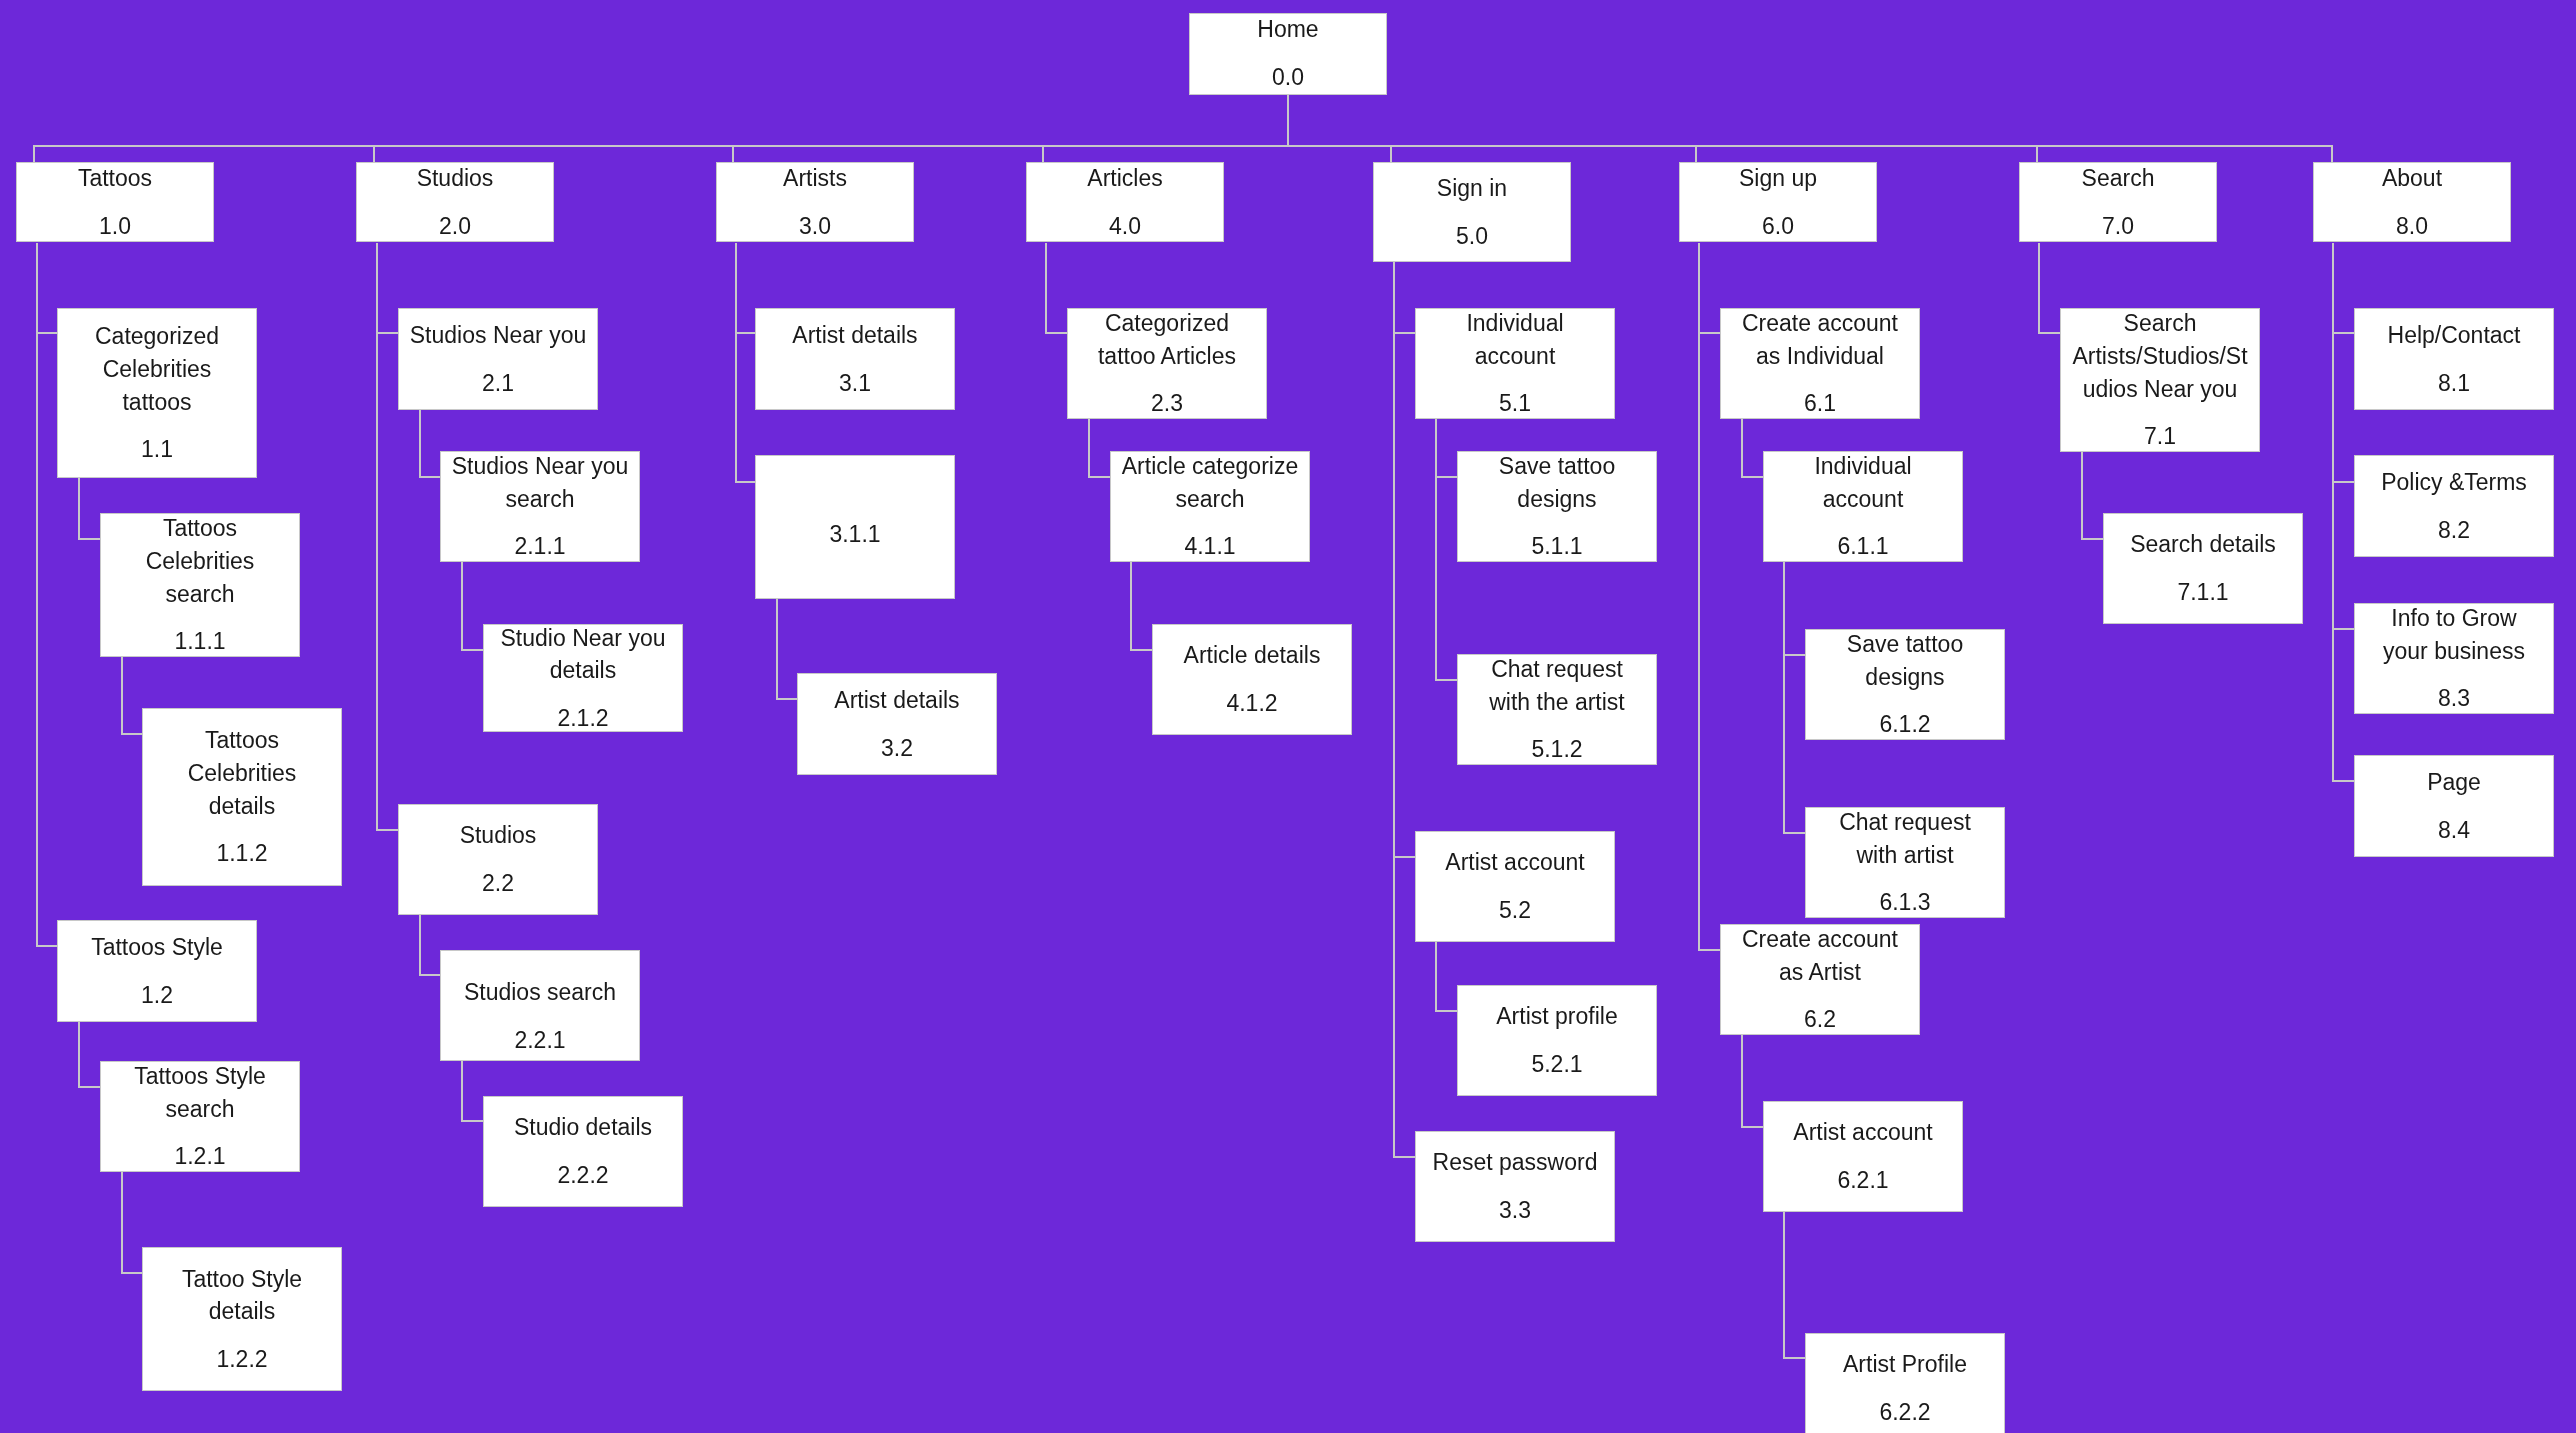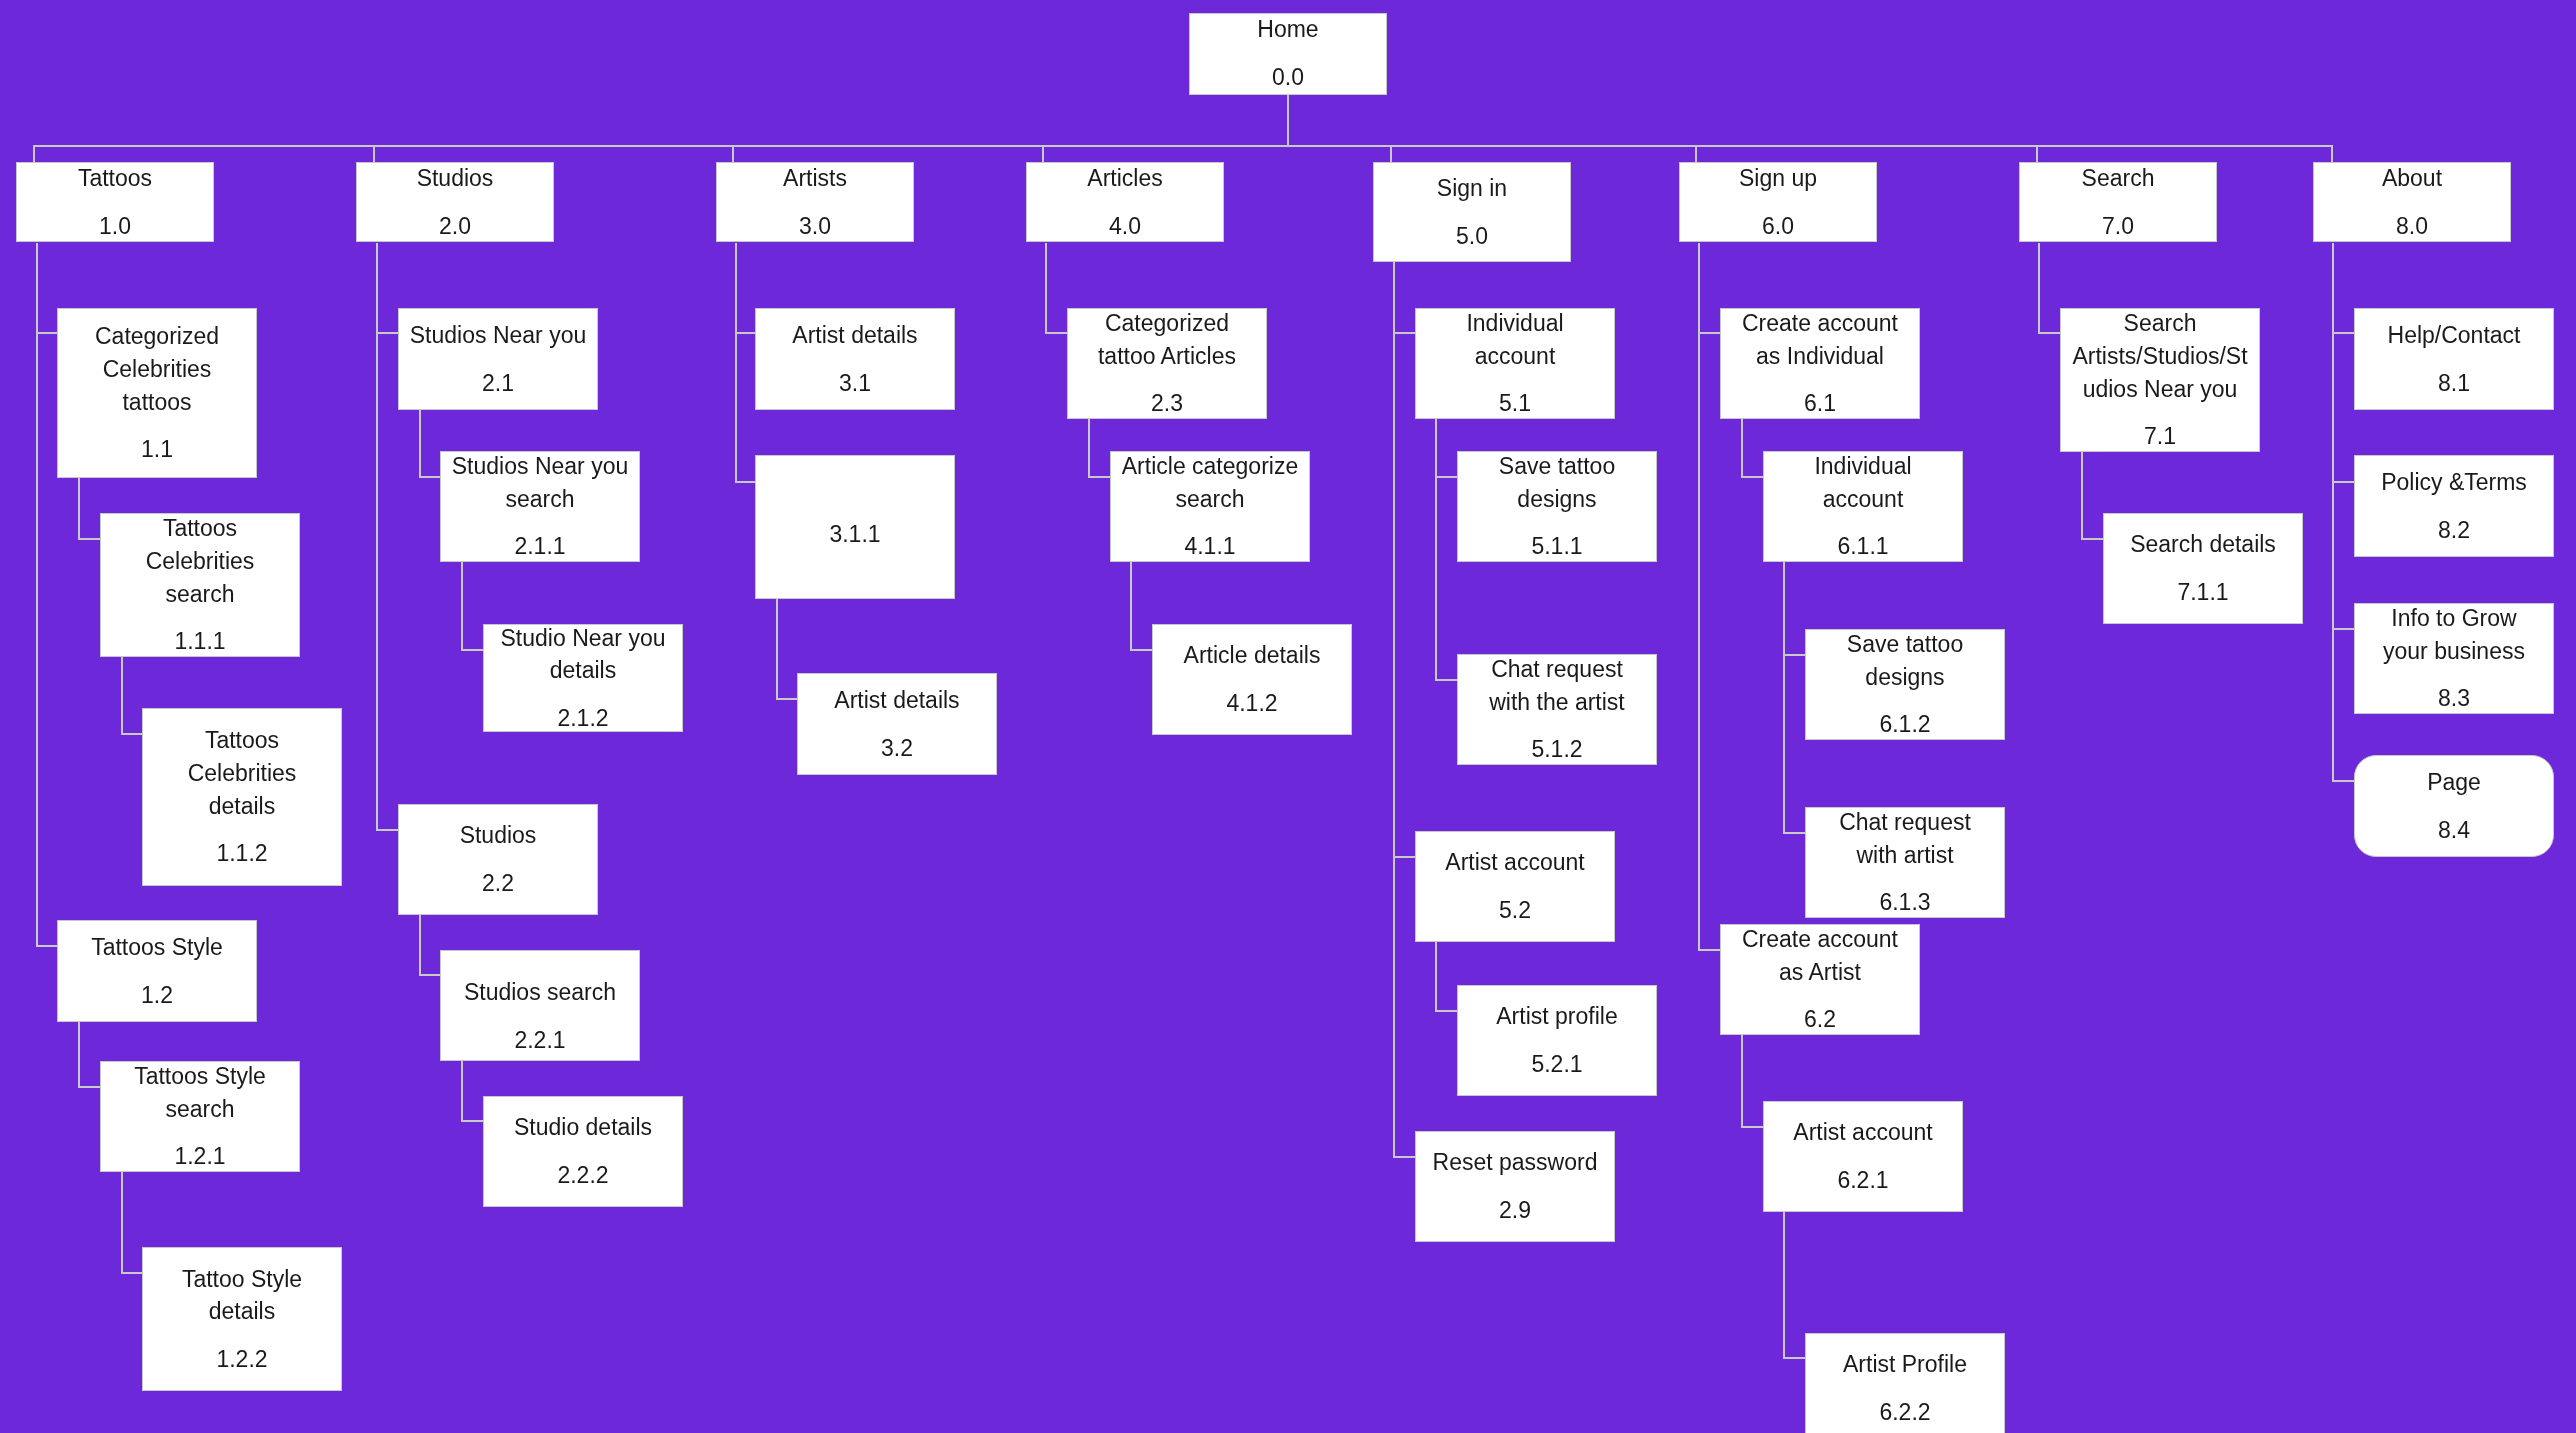--- a/index.html
+++ b/index.html
@@ -255,21 +255,21 @@
       <div class="node" style="left: 1415px; top: 831px; width: 200px; height: 111px; border-color: rgb(200, 200, 200); color: rgb(26, 26, 26);">
         <span class="label">Artist account</span>
         <span class="code">5.2</span>
       </div>
       <div class="node" style="left: 1457px; top: 985px; width: 200px; height: 111px; border-color: rgb(200, 200, 200); color: rgb(26, 26, 26);">
         <span class="label">Artist profile</span>
         <span class="code">5.2.1</span>
       </div>
       <div class="node" style="left: 1415px; top: 1131px; width: 200px; height: 111px; border-color: rgb(200, 200, 200); color: rgb(26, 26, 26);">
         <span class="label">Reset password</span>
-        <span class="code">2.9</span>
+        <span class="code">3.3</span>
       </div>
       <div class="node" style="left: 1679px; top: 162px; width: 198px; height: 80px; border-color: rgb(200, 200, 200); color: rgb(26, 26, 26);">
         <span class="label">Sign up</span>
         <span class="code">6.0</span>
       </div>
       <div class="node" style="left: 1720px; top: 308px; width: 200px; height: 111px; border-color: rgb(200, 200, 200); color: rgb(26, 26, 26);">
         <span class="label">Create account
 as Individual</span>
         <span class="code">6.1</span>
       </div>
@@ -324,19 +324,19 @@
       </div>
       <div class="node" style="left: 2354px; top: 455px; width: 200px; height: 102px; border-color: rgb(200, 200, 200); color: rgb(26, 26, 26);">
         <span class="label">Policy &amp;Terms</span>
         <span class="code">8.2</span>
       </div>
       <div class="node" style="left: 2354px; top: 603px; width: 200px; height: 111px; border-color: rgb(200, 200, 200); color: rgb(26, 26, 26);">
         <span class="label">Info to Grow
 your business</span>
         <span class="code">8.3</span>
       </div>
-      <div class="node" style="left: 2354px; top: 755px; width: 200px; height: 102px; border-color: rgb(200, 200, 200); color: rgb(26, 26, 26); border-radius: 22px;">
+      <div class="node" style="left: 2354px; top: 755px; width: 200px; height: 102px; border-color: rgb(200, 200, 200); color: rgb(26, 26, 26);">
         <span class="label">Page</span>
         <span class="code">8.4</span>
       </div>
     </div>
 </div>
 
 
 </body></html>

